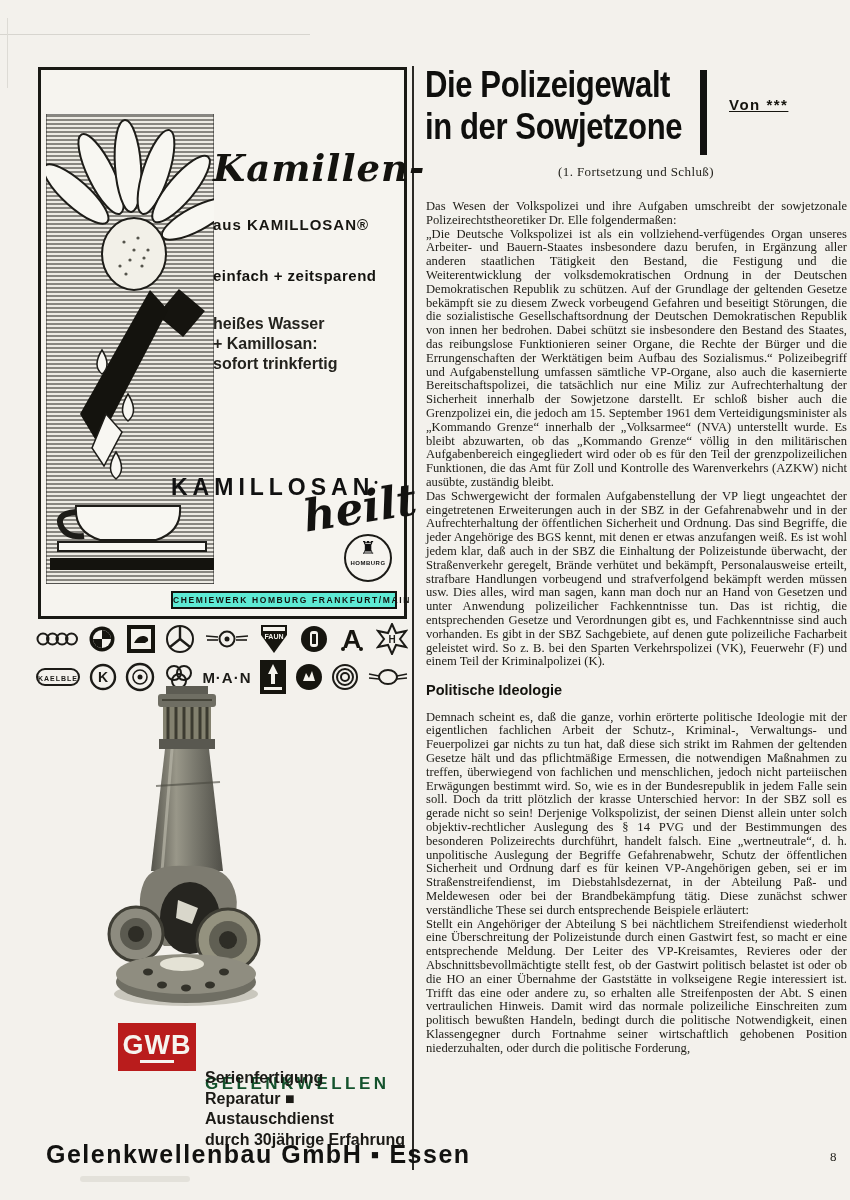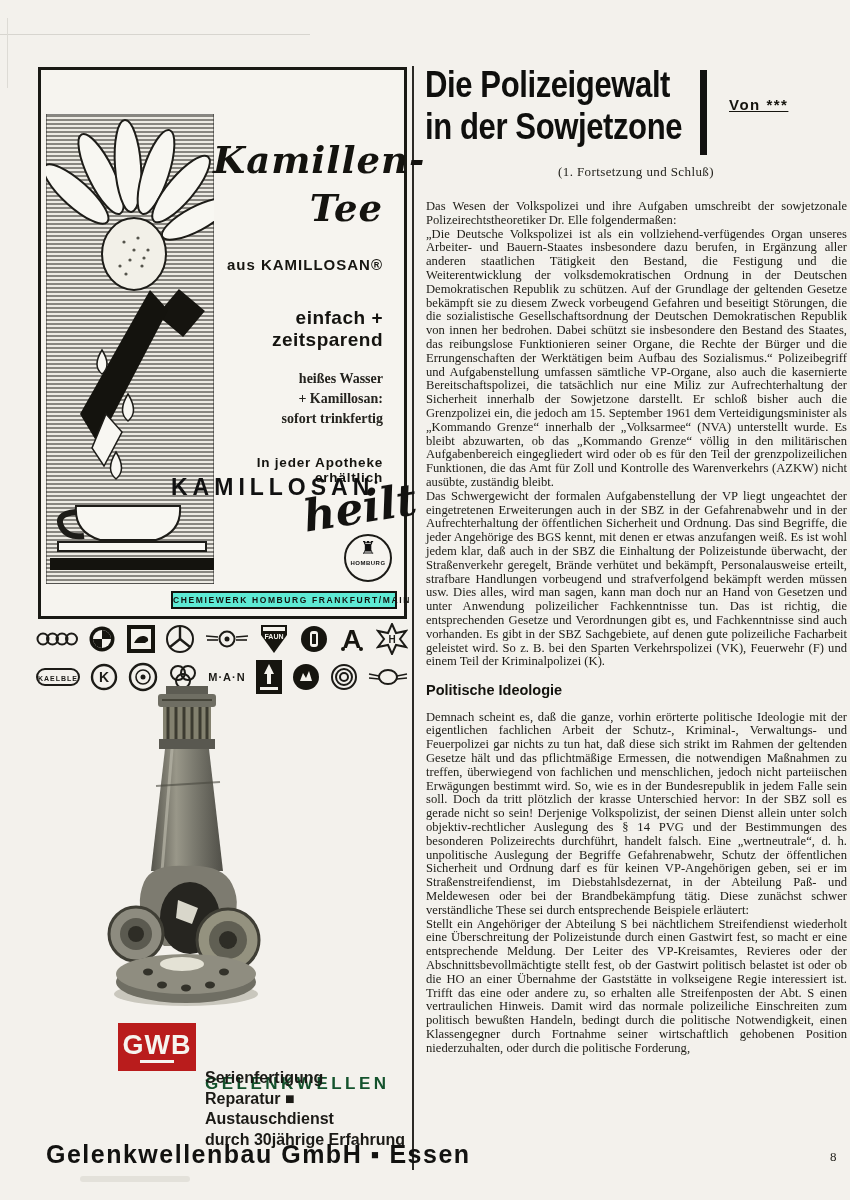--- a/index.html
+++ b/index.html
@@ -15,28 +15,28 @@
   .scan-v{left:7px;top:18px;width:1px;height:70px;background:#dddbd5;}
   .scan-smudge{left:80px;top:1176px;width:110px;height:6px;background:#e3e1da;border-radius:3px;}
   
   .divider{left:412px;top:66px;width:2px;height:1104px;background:#2b2a26;}
   
   .kam-box{
     left:38px;top:67px;width:369px;height:552px;
     border:3px solid #191914;background:#f6f4ef;box-sizing:border-box;
   }
   .kam-illu{position:absolute;left:5px;top:44px;width:168px;height:470px;}
-  .kam-right{position:absolute;left:172px;top:8px;width:170px;text-align:right;}
+  .kam-right{position:absolute;left:172px;top:16px;width:170px;text-align:left;}
   .kam-script{
     font-family:"DejaVu Serif", serif;font-style:italic;font-weight:bold;
     font-size:37px;line-height:48px;color:#14130f;letter-spacing:1px;
   }
   .kam-sub{margin-top:24px;font-family:"Liberation Sans",sans-serif;font-weight:bold;font-size:15px;letter-spacing:1px;color:#171611;}
-  .kam-claim{margin-top:34px;font-family:"Liberation Sans",sans-serif;font-weight:bold;font-size:19px;letter-spacing:.5px;color:#14130f;}
-  .kam-usage{margin-top:18px;font-family:Liberation Serif, serif;font-weight:bold;font-size:14px;line-height:20px;color:#24231e;}
+  .kam-claim{margin-top:34px;font-family:"Liberation Sans",sans-serif;font-weight:bold;font-size:15px;letter-spacing:.5px;color:#14130f;}
+  .kam-usage{margin-top:30px;font-family:Liberation Sans, sans-serif;font-weight:bold;font-size:16px;line-height:20px;color:#24231e;}
   .kam-avail{margin-top:26px;font-family:"Liberation Sans",sans-serif;font-weight:bold;font-size:13.5px;letter-spacing:.8px;color:#14130f;}
   .kam-brand{
     position:absolute;left:130px;top:404px;
     font-family:"Liberation Sans",sans-serif;font-weight:bold;
     font-size:23px;letter-spacing:5px;color:#111;white-space:nowrap;
   }
   .kam-brand sup{font-size:10px;}
   .kam-heilt{
     position:absolute;left:262px;top:412px;
     font-family:"DejaVu Serif",serif;font-style:italic;font-weight:bold;
@@ -159,30 +159,28 @@
 
     <path d="M30 392 h104 q2 26 -24 34 h-56 q-26 -8 -24 -34z" fill="#f8f7f2" stroke="#1d1c18" stroke-width="2"></path>
     <path d="M30 398 q-22 2 -14 16 q6 10 22 8" fill="none" stroke="#1d1c18" stroke-width="6"></path>
     <rect x="12" y="428" width="148" height="9" fill="#f8f7f2" stroke="#1d1c18" stroke-width="2"></rect>
     <rect x="4" y="444" width="164" height="12" fill="#14130e"></rect>
   </svg>
 
   <div class="kam-right">
     <div class="kam-script" style="margin-top:58px;">
       <div>Kamillen-</div>
-      <div>Tee</div>
     </div>
     <div class="kam-sub">aus KAMILLOSAN®</div>
     <div class="kam-claim">einfach + zeitsparend</div>
     <div class="kam-usage">
       <div>heißes Wasser</div>
       <div>+ Kamillosan:</div>
       <div>sofort trinkfertig</div>
     </div>
-    <div class="kam-avail">In jeder Apotheke erhältlich</div>
   </div>
 
   <div class="kam-brand"><span>KAMILLOSAN</span><sup>•</sup></div>
   <div class="kam-heilt">heilt</div>
   <div class="homburg">
     <div class="tower">♜</div>
     <div class="hb-label">HOMBURG</div>
   </div>
   <div class="chem-bar">CHEMIEWERK HOMBURG FRANKFURT/MAIN</div>
 </div>
@@ -286,21 +284,21 @@
     </span>
     <span class="logo">
       <svg class="svg-logo" width="30" height="26" viewBox="0 0 30 26">
           <g fill="none" stroke="#1c1b17" stroke-width="2">
             <circle cx="10" cy="9" r="7"></circle>
             <circle cx="20" cy="9" r="7"></circle>
             <circle cx="15" cy="17" r="7"></circle>
           </g>
         </svg>
     </span>
-    <span class="logo" style="font-family:'Liberation Sans',sans-serif;font-weight:bold;font-size:11px;letter-spacing:1px;">M·A·N</span>
+    <span class="logo" style="font-family:'Liberation Sans',sans-serif;font-weight:bold;font-size:15px;letter-spacing:1px;">M·A·N</span>
     <span class="logo">
       <svg class="svg-logo" width="26" height="34" viewBox="0 0 26 34">
           <rect width="26" height="34" fill="#16150f"></rect>
           <polygon points="13,4 18,14 15,14 15,24 11,24 11,14 8,14" fill="#f4f2ec"></polygon>
           <rect x="4" y="27" width="18" height="3" fill="#f4f2ec"></rect>
         </svg>
     </span>
     <span class="logo">
       <svg class="svg-logo" width="28" height="28" viewBox="0 0 28 28">
           <circle cx="14" cy="14" r="13" fill="#16150f"></circle>

